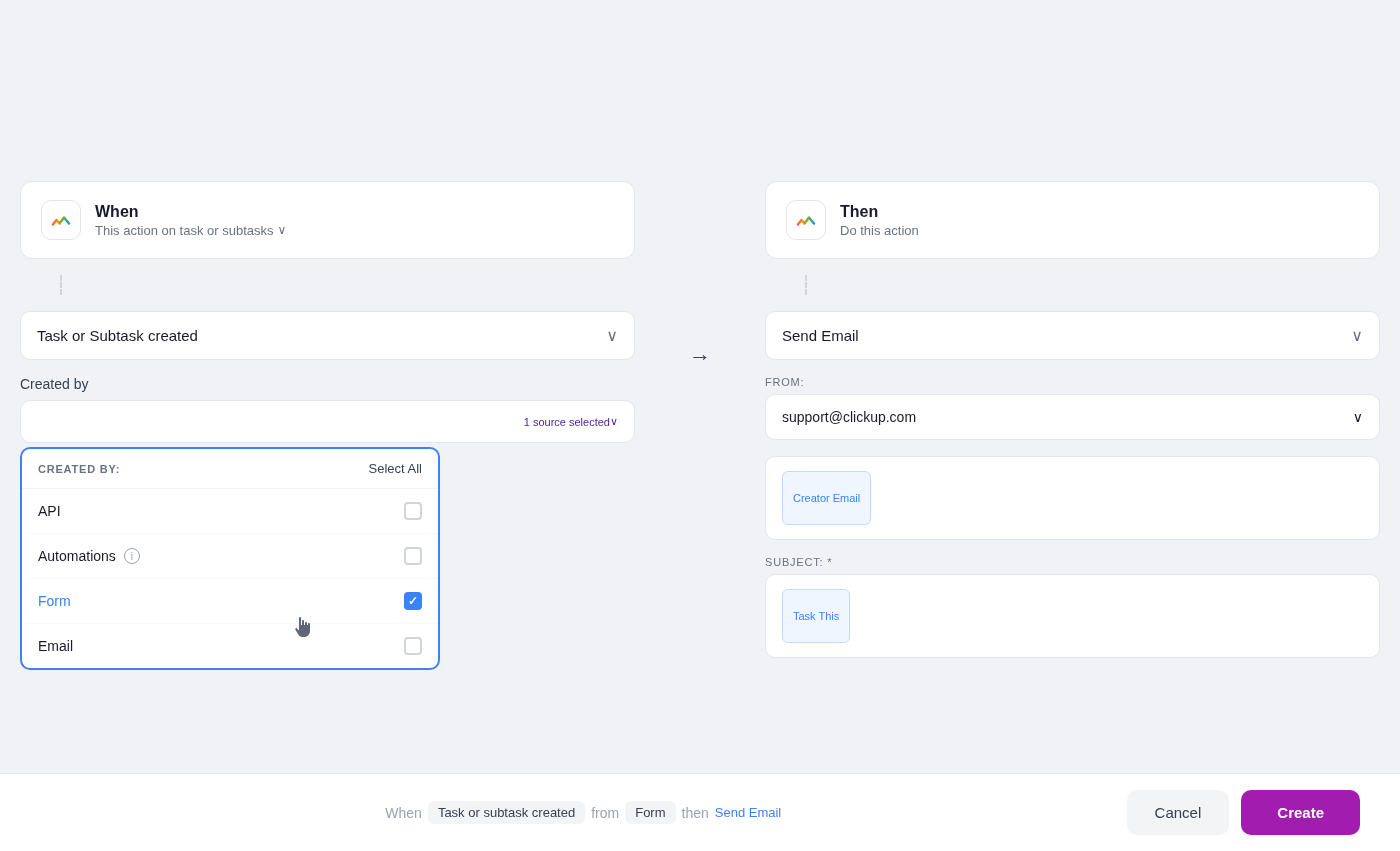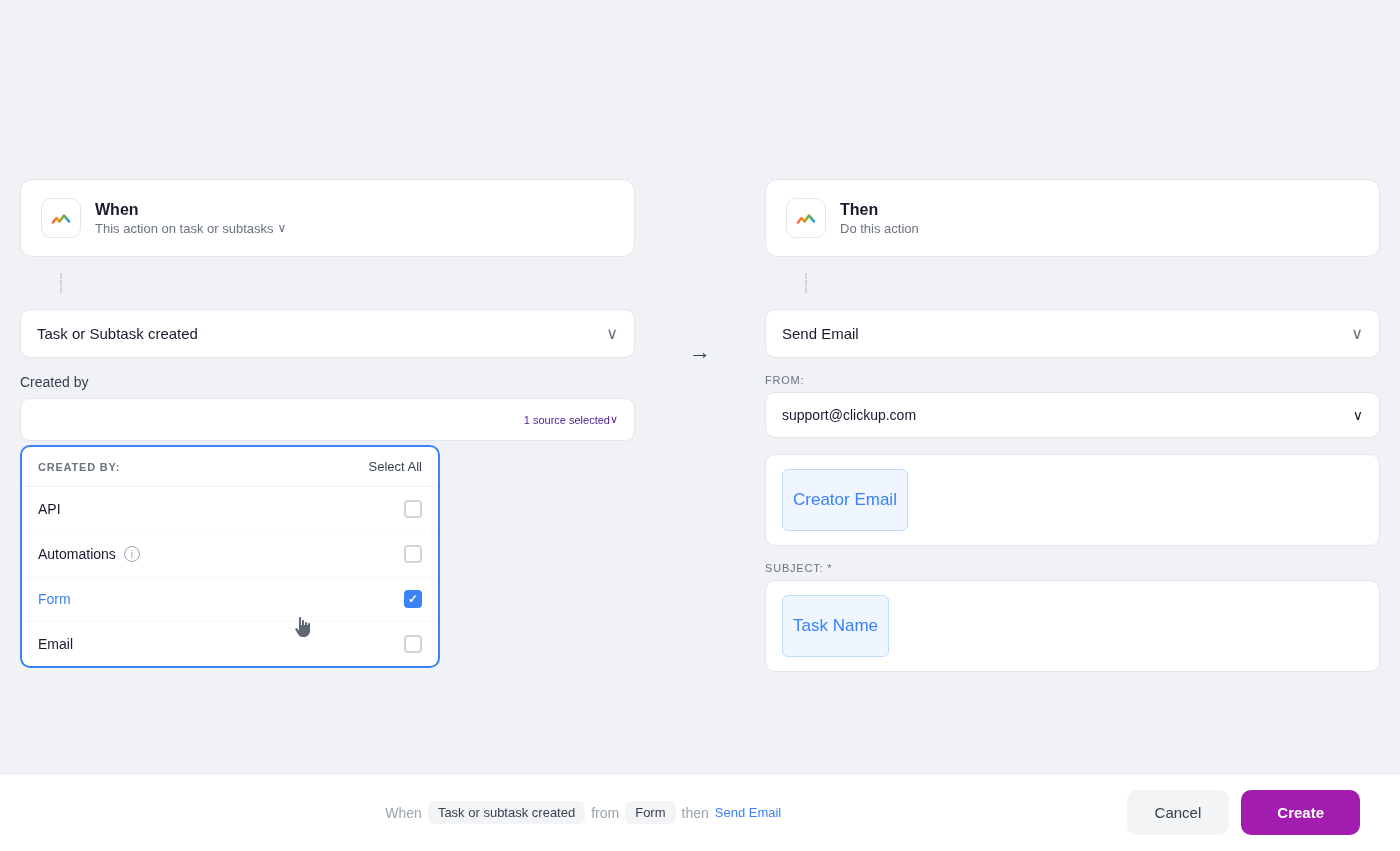--- a/index.html
+++ b/index.html
@@ -267,21 +267,21 @@
       justify-content: space-between;
       align-items: center;
     }
 
     .tag-blue {
       background: #eff6ff;
       color: #3b82f6;
       border: 1px solid #bfdbfe;
       border-radius: 6px;
       padding: 20px 10px;
-      font-size: 17px;
+      font-size: 11px;
       font-weight: 500;
     }
 
     .form-body {
       background: #fff;
       border: 1px solid #e2e5ea;
       border-radius: 10px;
       padding: 14px 16px;
       font-size: 14px;
       color: #1a1a2e;
@@ -497,21 +497,21 @@
 
     <div>
       <div class="form-input">
         <span class="tag-blue">Creator Email</span>
       </div>
     </div>
 
     <div>
       <div class="form-label">SUBJECT: *</div>
       <div class="form-input">
-        <span class="tag-blue">Task Name</span>
+        <span class="tag-blue">Task This</span>
       </div>
     </div>
 
   </div>
 </div>
 
 <div class="bottom-bar">
   <div class="breadcrumb">
     <span class="breadcrumb-text">When</span>
     <span class="breadcrumb-pill">Task or subtask created</span>

